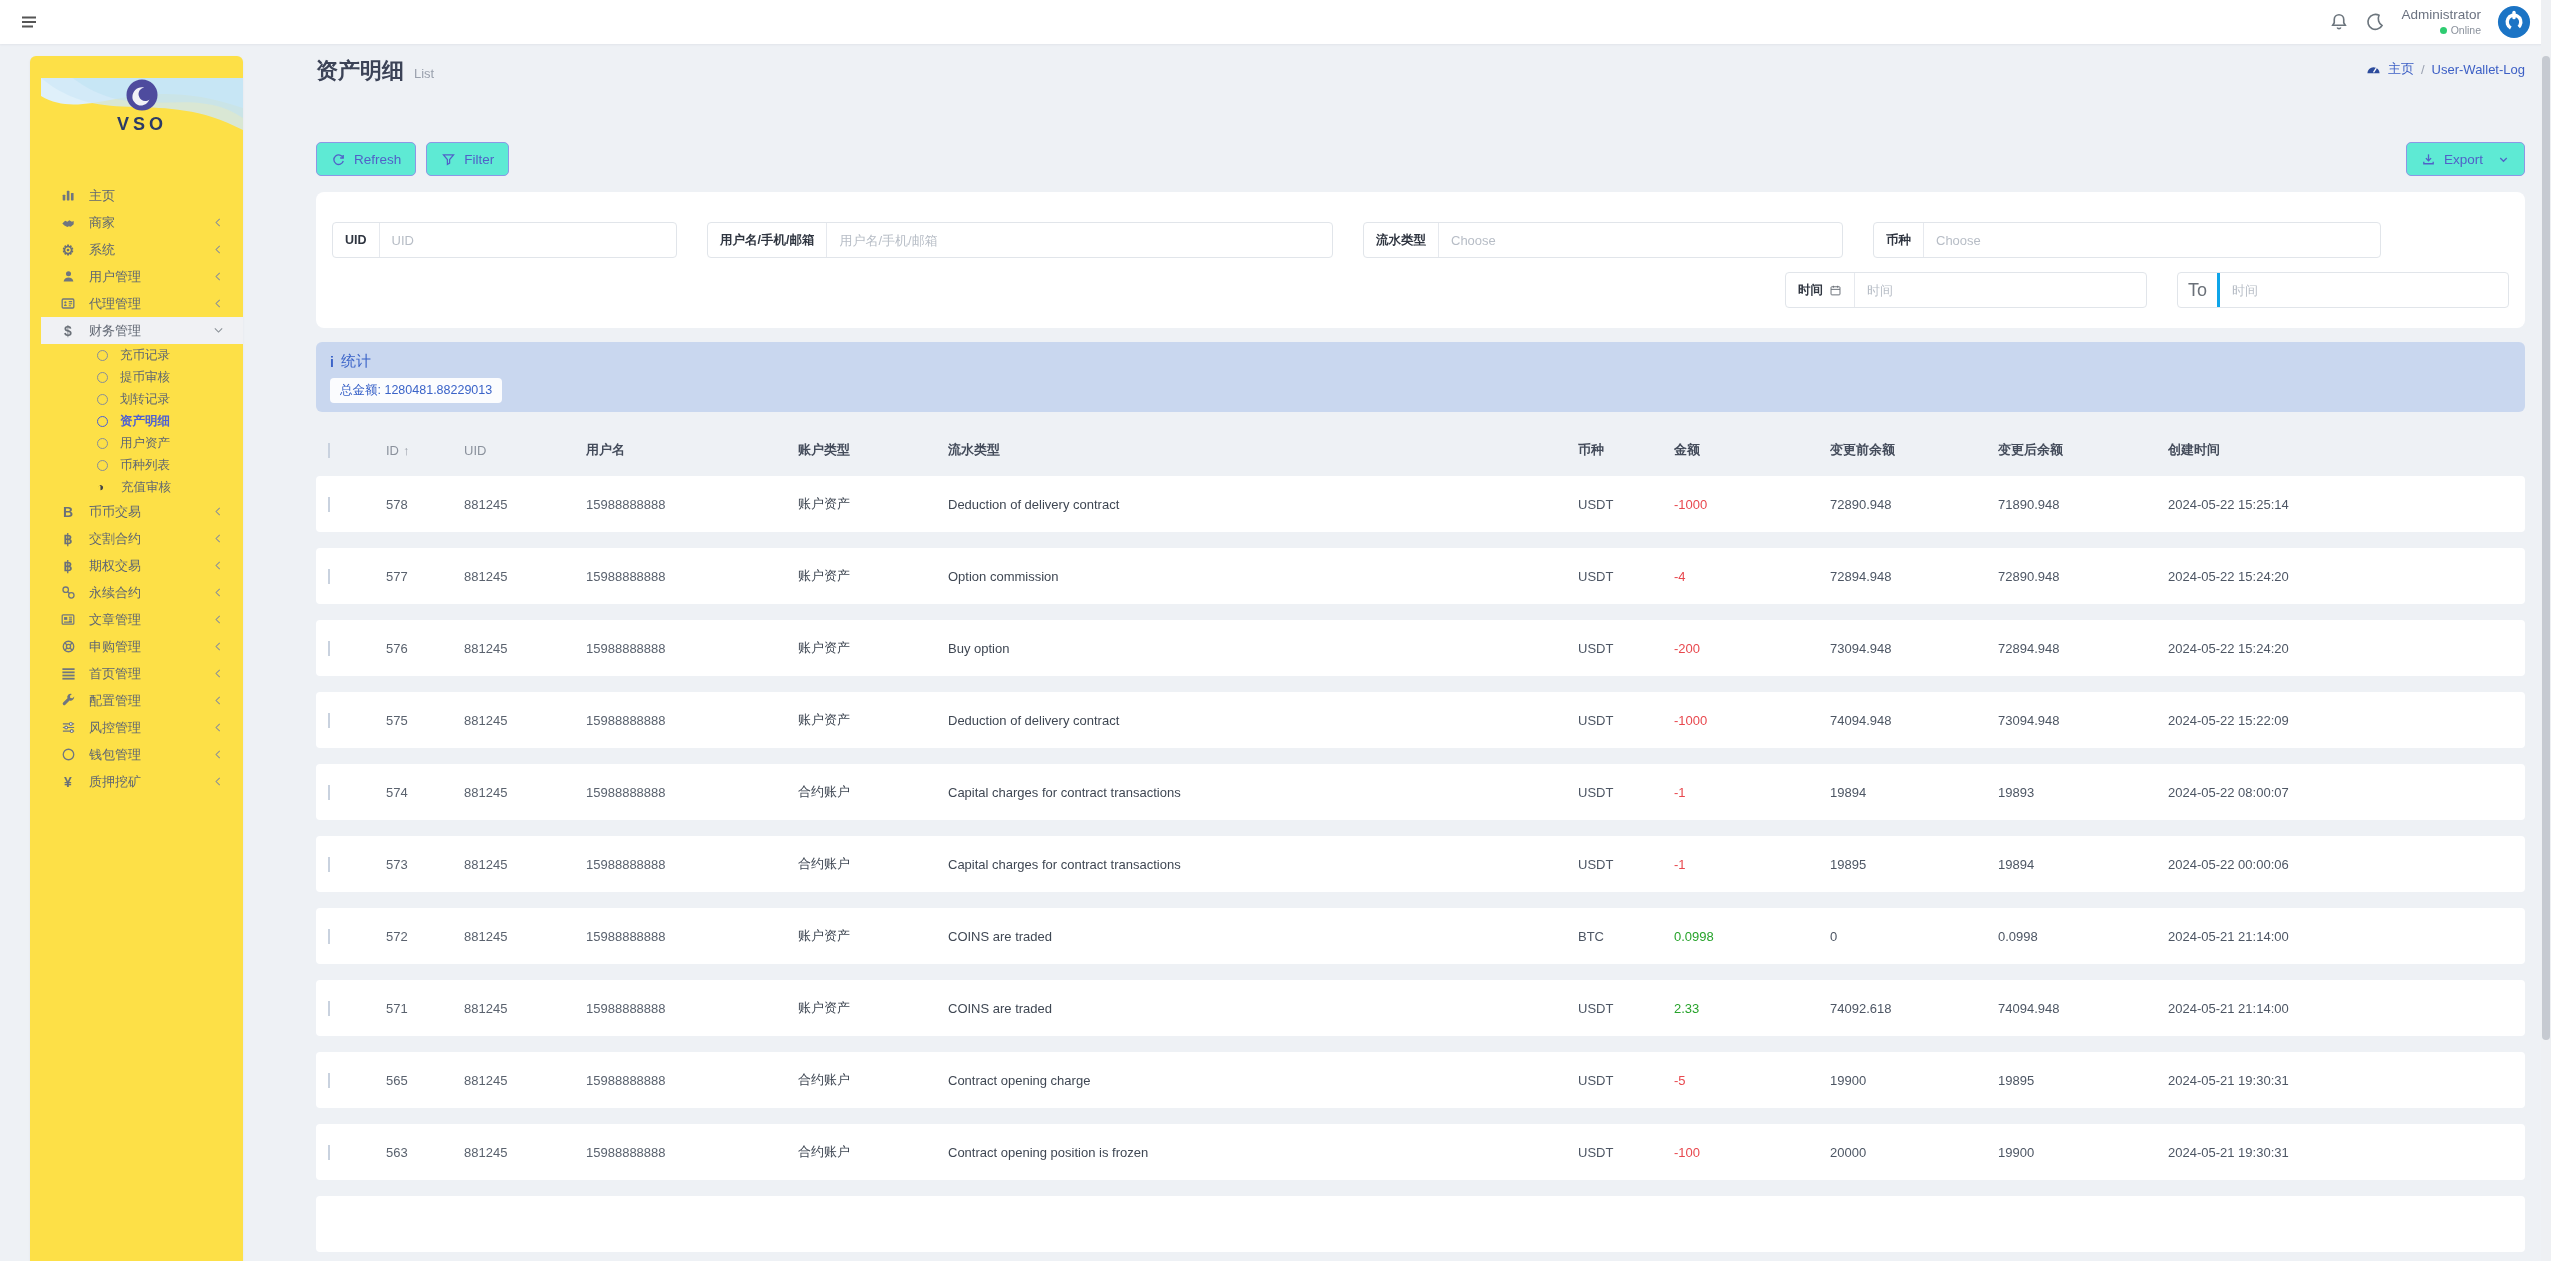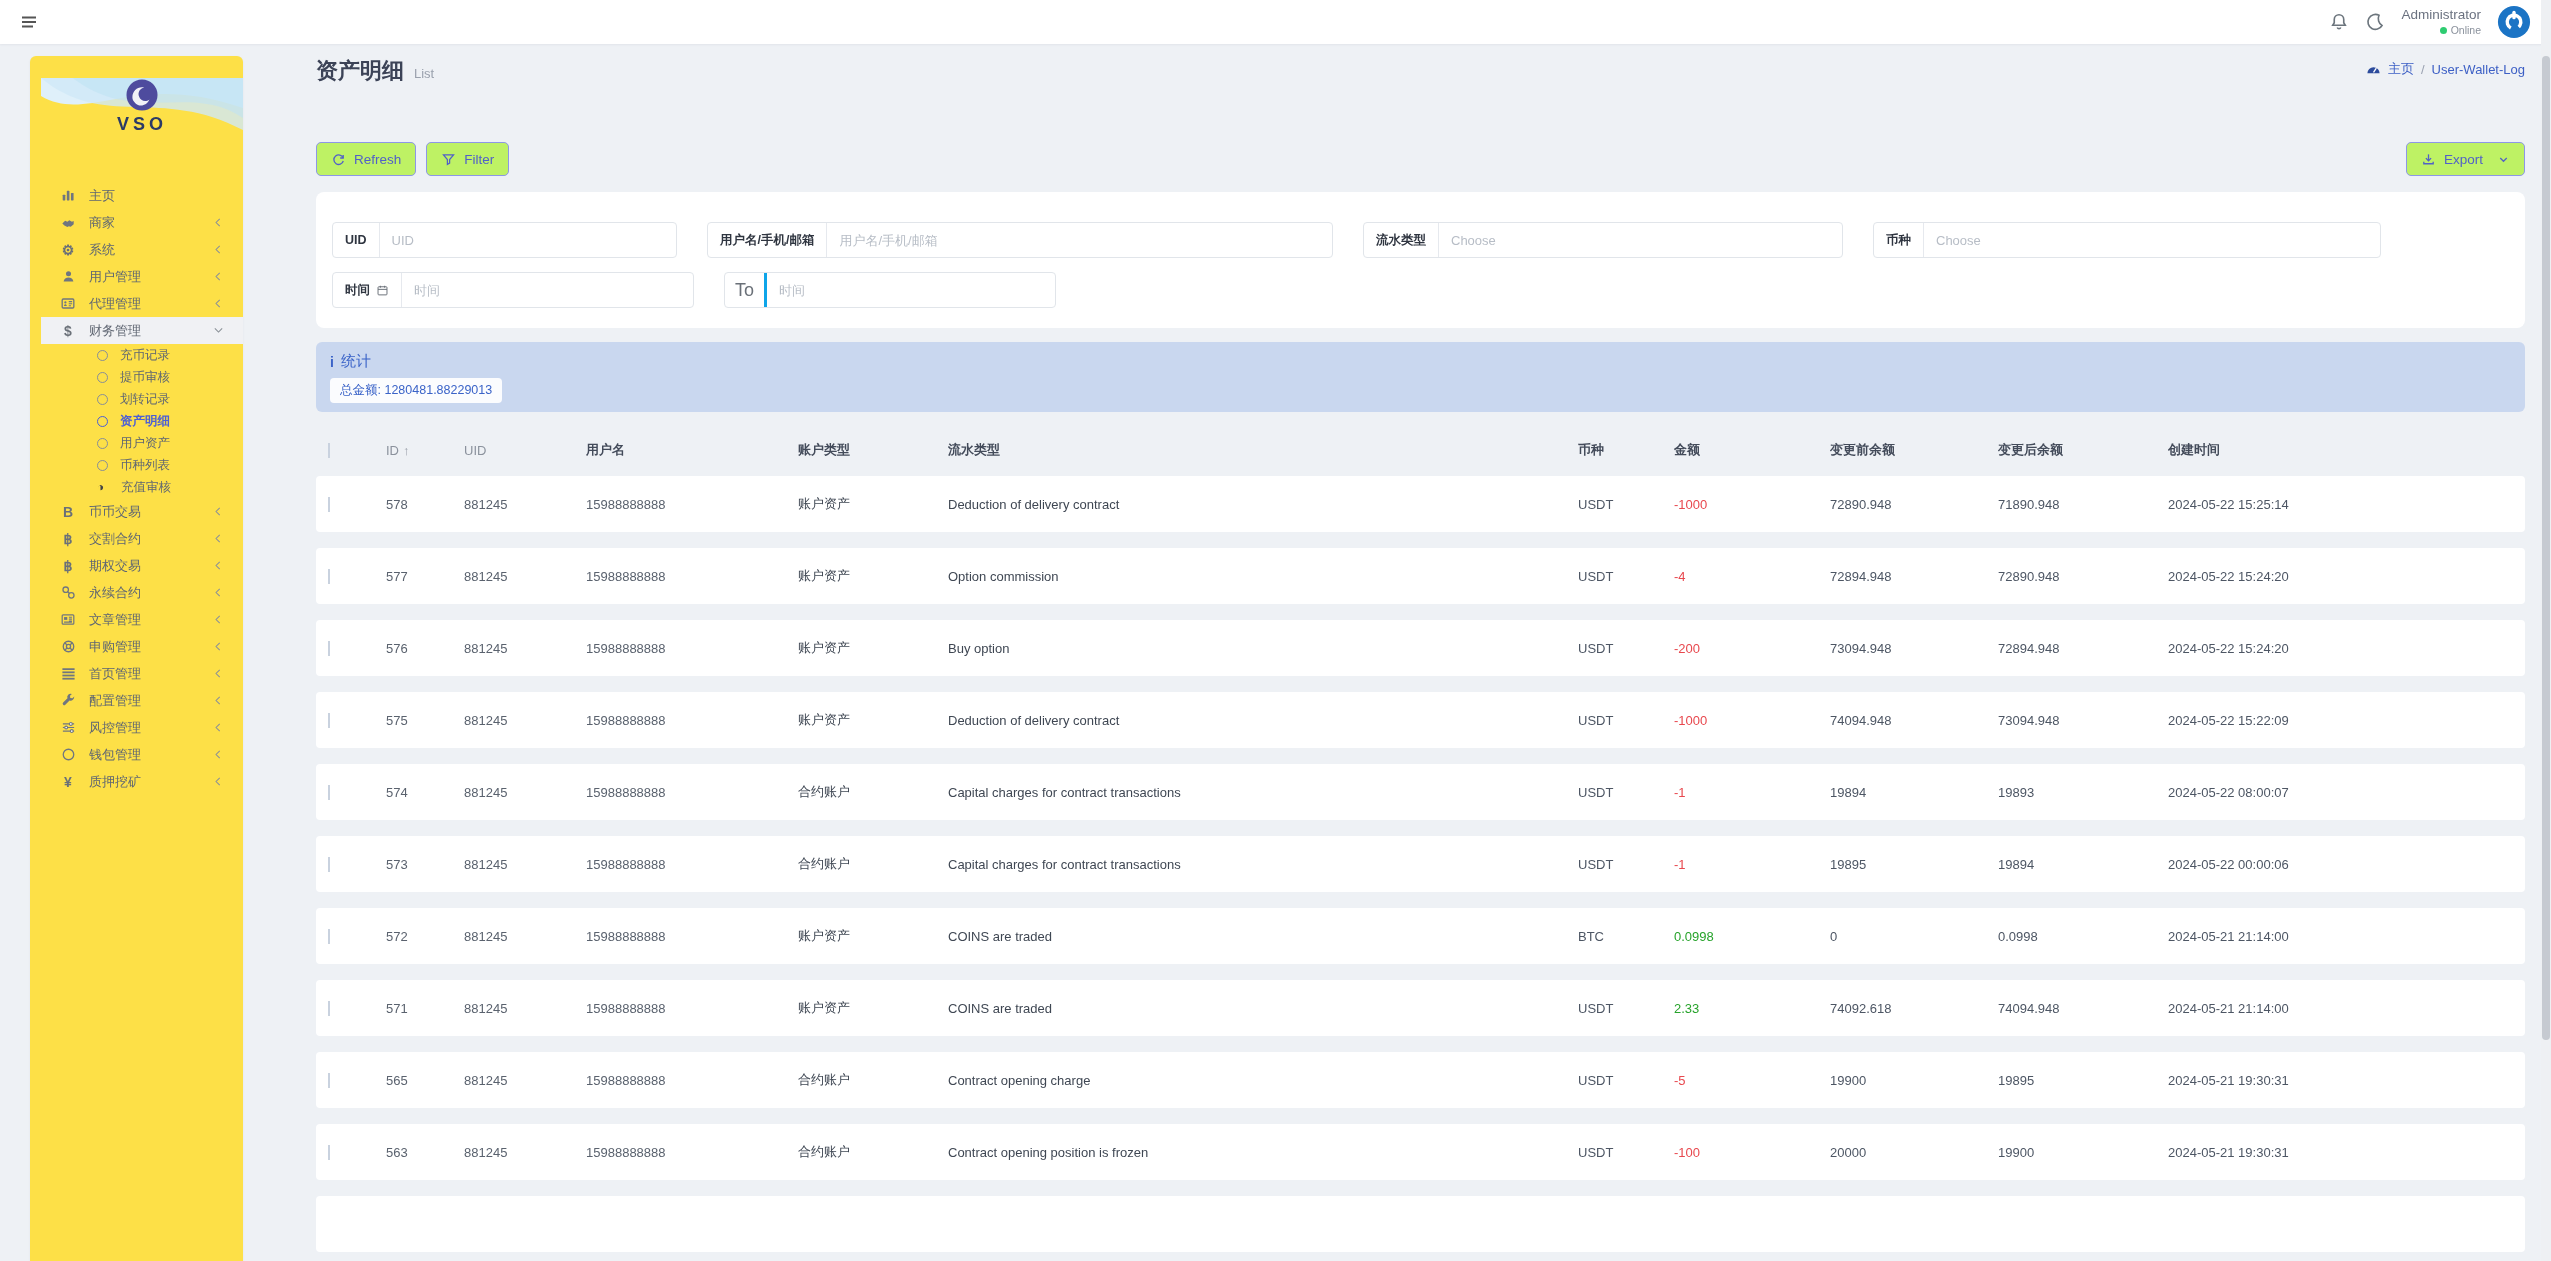--- a/index.html
+++ b/index.html
@@ -46,33 +46,33 @@
   .page-head{display:flex;align-items:flex-start;justify-content:space-between;padding-top:12px;height:30px;}
   .title-wrap{display:flex;align-items:baseline;gap:10px;}
   h1{margin:0;font-size:22px;font-weight:600;color:#3c4357;}
   .subtitle{font-size:13px;color:#9aa1ad;}
   .breadcrumb{display:flex;align-items:center;gap:7px;font-size:13px;margin-top:4px;}
   .crumb-link{color:#3c5fc5;cursor:pointer;text-decoration:none;}
   .crumb-sep{color:#9aa2b1;}
 
   .toolbar{margin-top:56px;display:flex;gap:10px;height:32px;}
   .btn-outline{display:flex;align-items:center;gap:8px;height:32px;padding:16px 14px;box-sizing:border-box;
-               border:1px solid #8d97e6;border-radius:5px;color:#5160c8;font-size:13.5px;background:#bef264;cursor:pointer;}
+               border:1px solid #8d97e6;border-radius:5px;color:#5160c8;font-size:13.5px;background:#5eead4;cursor:pointer;}
   .btn-export{margin-left:auto;}
   .caret-gap{margin-left:6px;display:flex;}
 
   
   .search-card{margin-top:18px;background:#fff;border-radius:8px;padding:14px 16px 20px;box-sizing:border-box;}
   .search-btn-row{display:flex;gap:10px;}
   .btn-search{display:flex;align-items:center;gap:8px;height:34px;padding:0 16px;border:none;border-radius:4px;
               background:#5362cf;color:#fff;font-size:13.5px;cursor:pointer;}
   .btn-reset{display:flex;align-items:center;gap:8px;height:34px;padding:0 16px;border:1px solid #e2e5ea;
              border-radius:4px;background:#fff;color:#4a5057;font-size:13.5px;cursor:pointer;}
   .filter-row{display:flex;gap:30px;margin-top:16px;}
-  .filter-row.second{margin-top:14px;}
+  .filter-row.second{margin-top:14px;justify-content:flex-end;}
   .fgroup{display:flex;align-items:stretch;height:36px;border:1px solid #e1e5ea;border-radius:4px;background:#fff;box-sizing:border-box;}
   .fg-label{display:flex;align-items:center;gap:6px;padding:0 12px;font-size:12.5px;font-weight:700;color:#2f3540;
             border-right:1px solid #e6e9ee;white-space:nowrap;}
   .fg-input{flex:1;border:none;outline:none;padding:0 12px;font-size:13px;color:#333;background:transparent;
             font-family:"Liberation Sans",sans-serif;min-width:0;}
   .fg-input::placeholder{color:#b7bdc6;}
   .fg-uid{width:345px;} .fg-user{width:626px;} .fg-flow{width:480px;} .fg-coin{width:508px;}
   .fg-time{width:362px;} .fg-time2{width:332px;}
   .to-label{display:flex;align-items:center;padding:0 10px;font-size:18px;color:#6a7078;border-right:3px solid #0ea5e9;}
 

